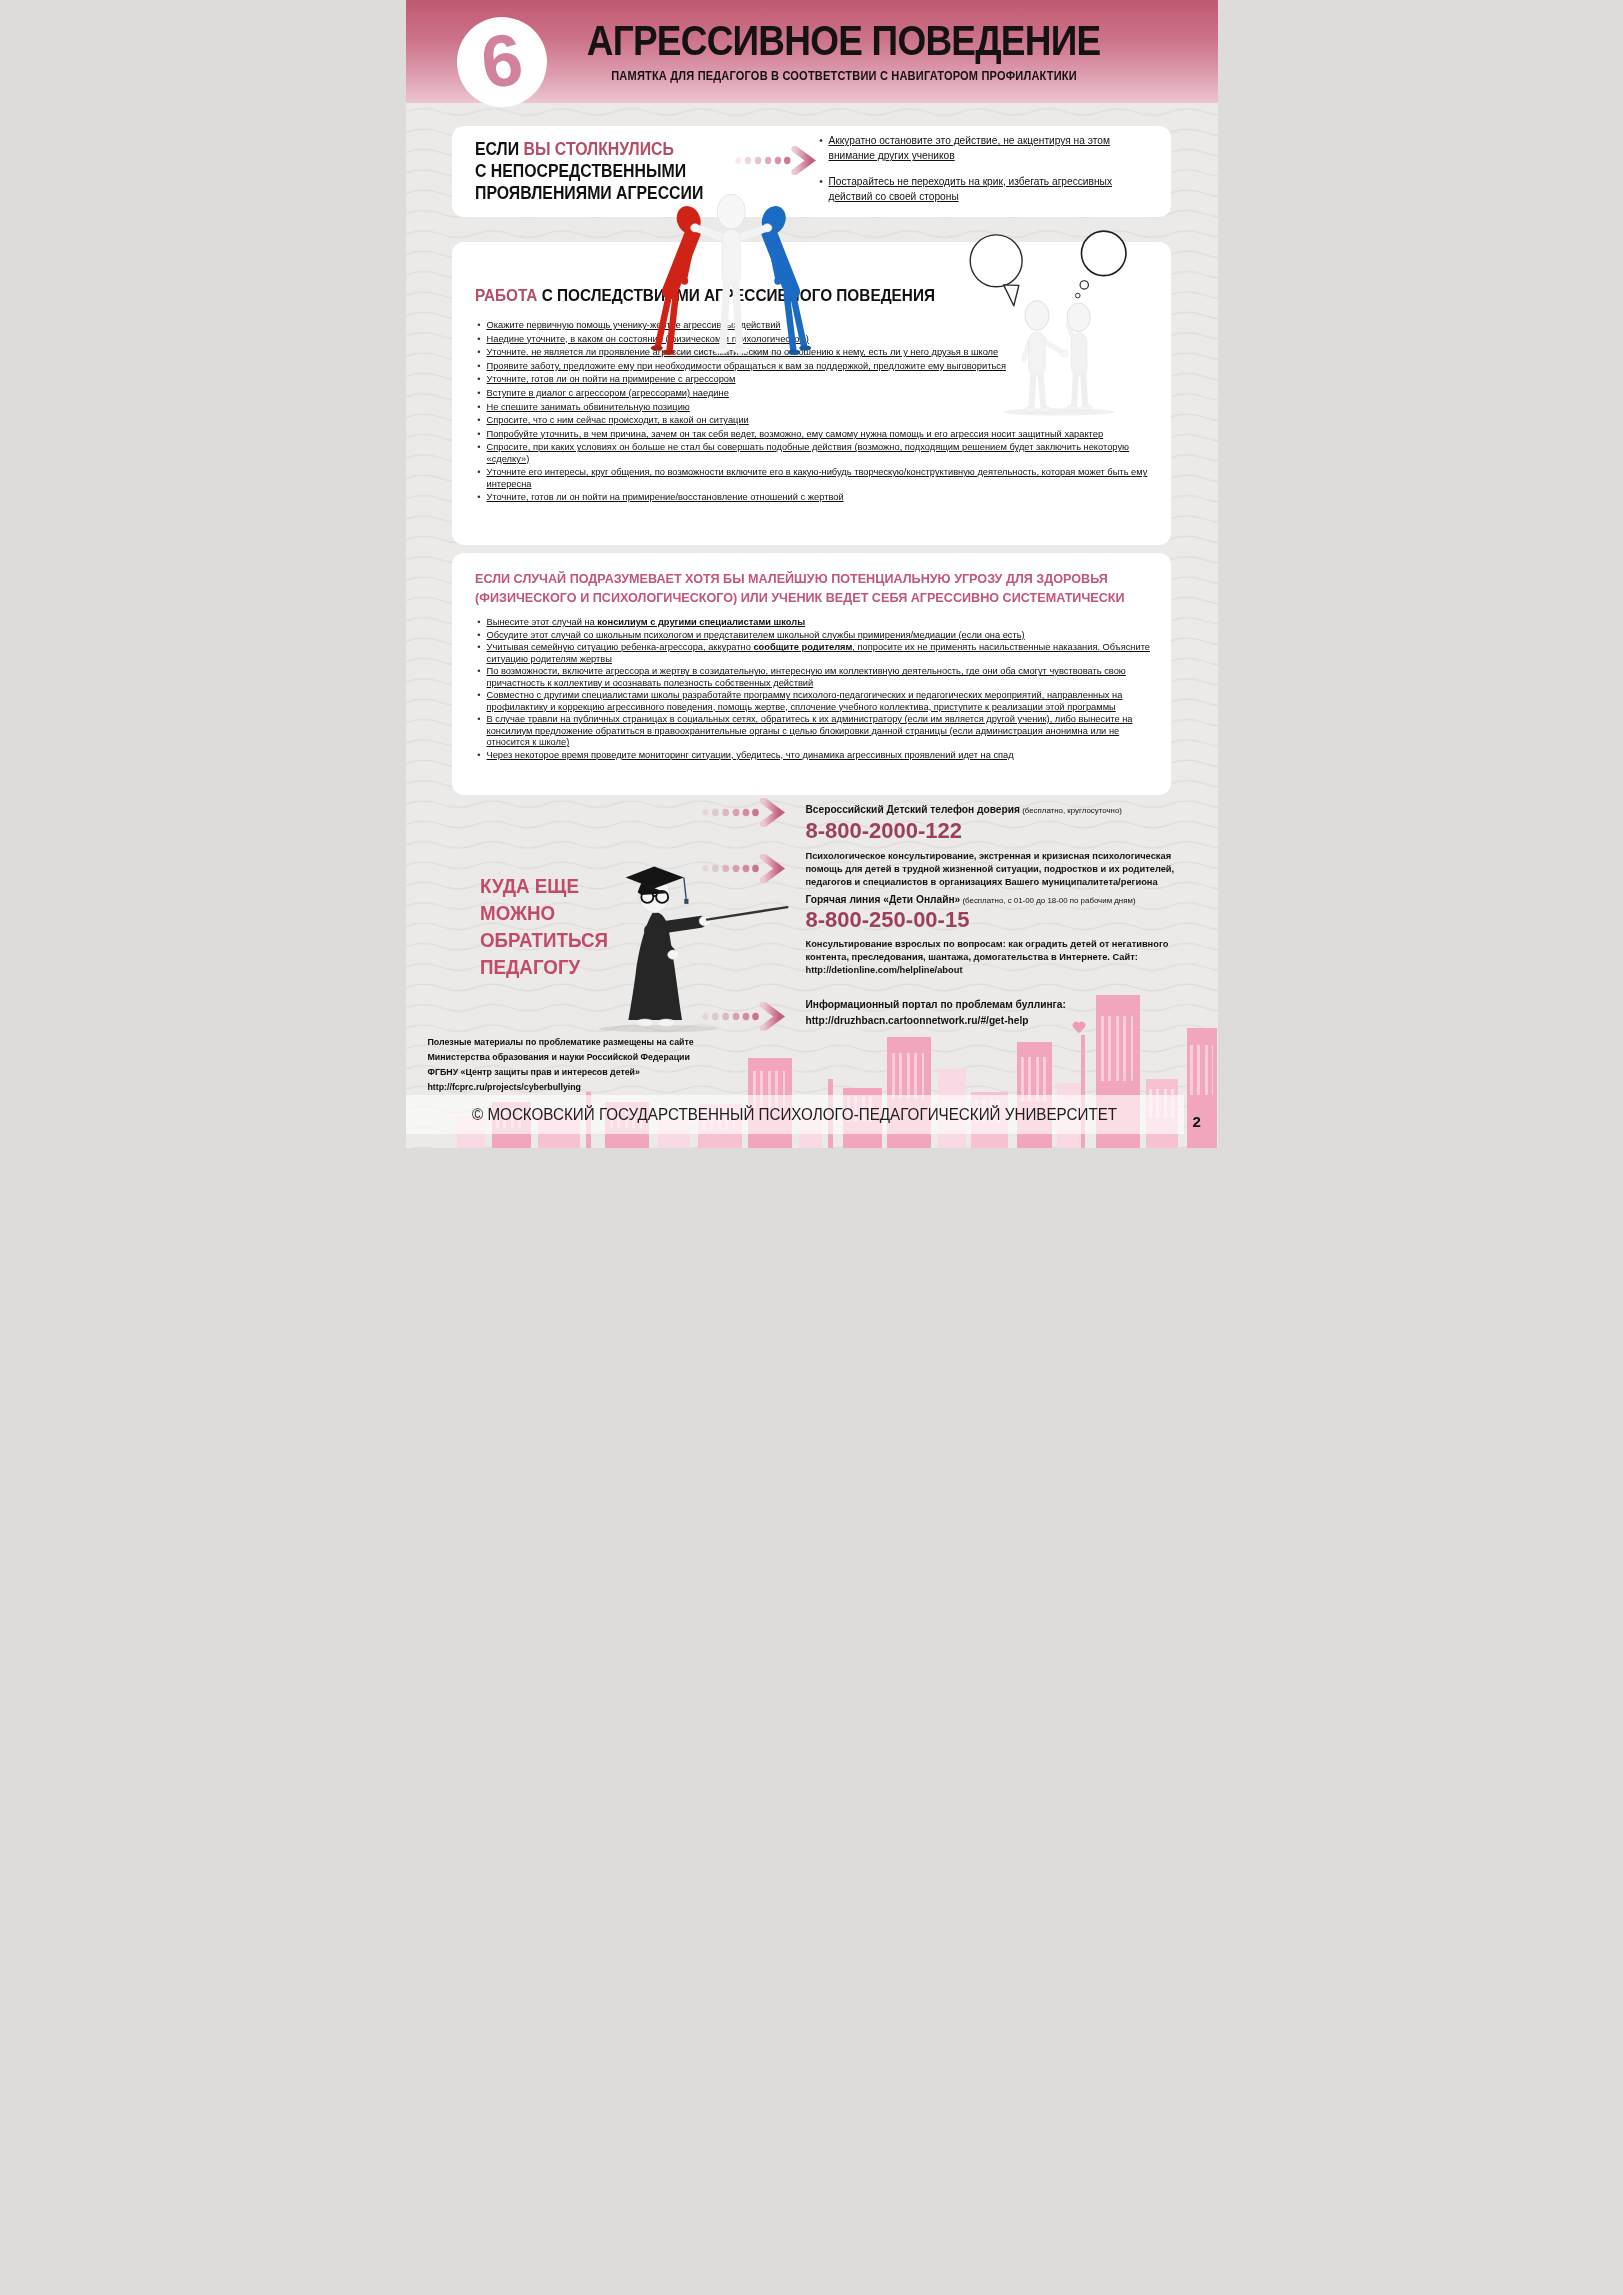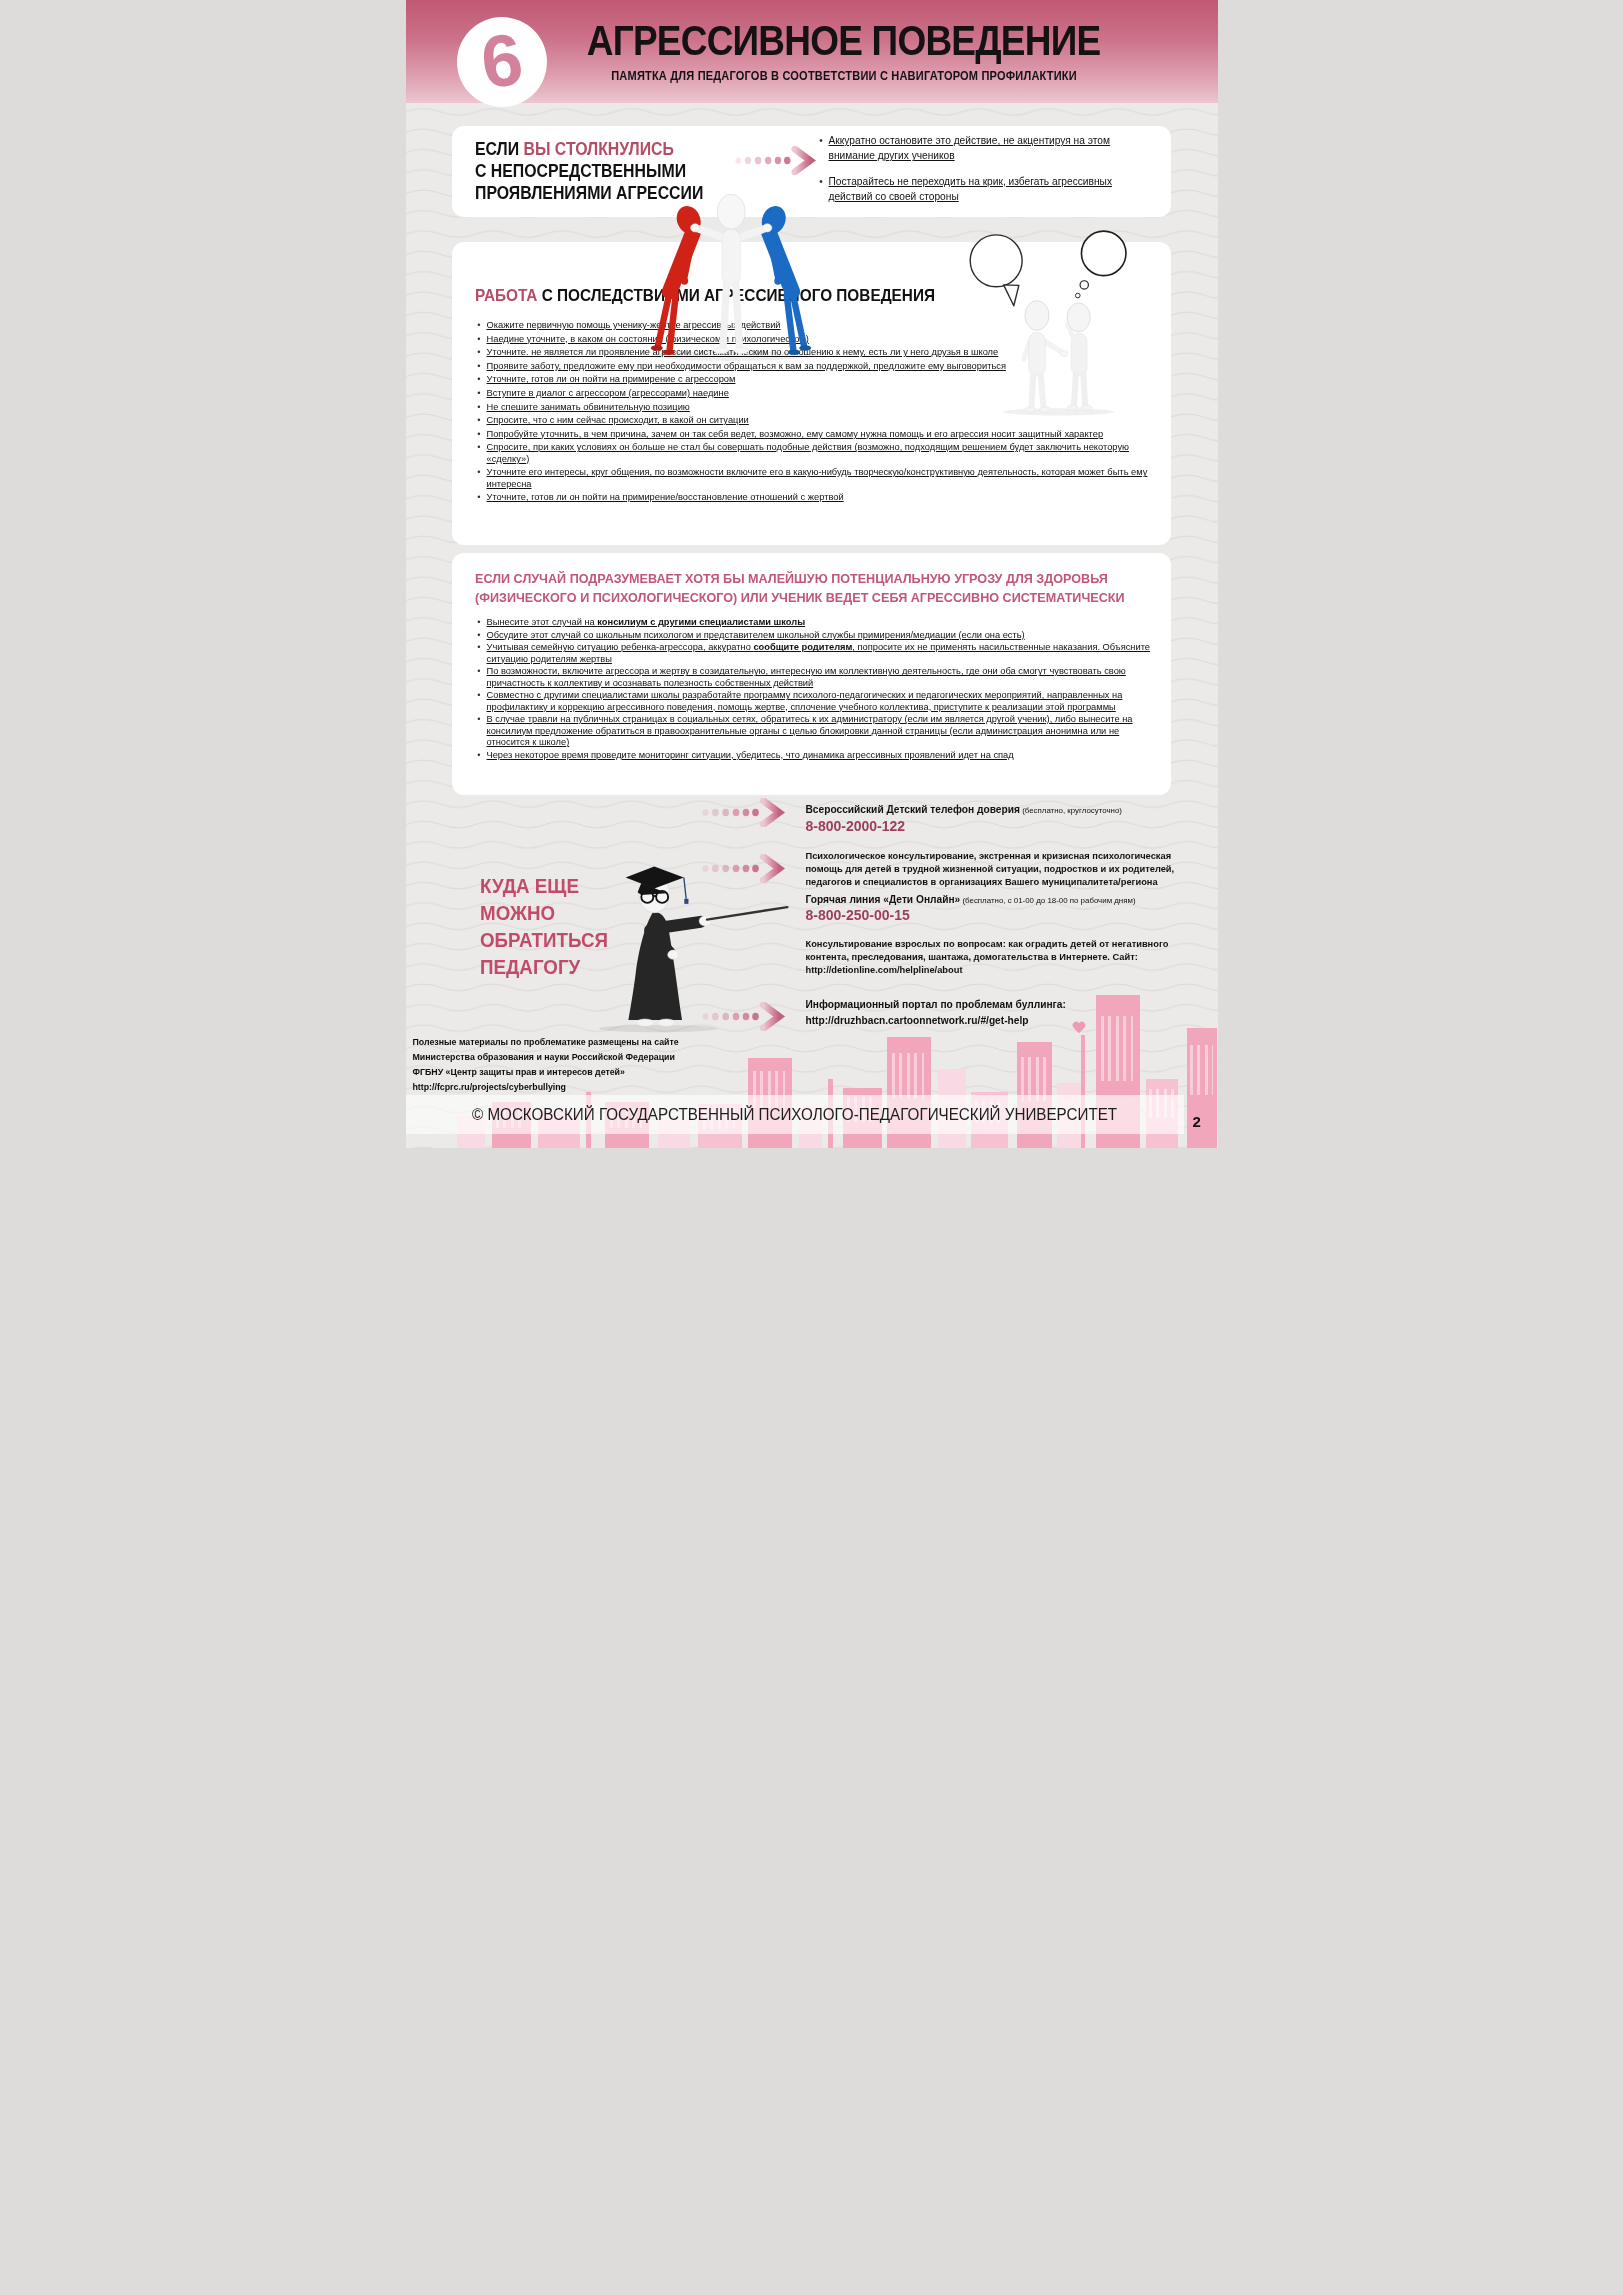--- a/index.html
+++ b/index.html
@@ -58,27 +58,27 @@
   .help-heading{position:absolute;left:74px;top:873px;z-index:2;font-size:20.4px;font-weight:bold;
     color:#c14b69;line-height:27px;transform:scaleX(.92);transform-origin:0 0;white-space:nowrap;}
   .harrow{position:absolute;width:93px;height:29px;z-index:2;}
   .harrow1{left:291px;top:798px;}
   .harrow2{left:291px;top:854px;}
   .harrow3{left:291px;top:1002px;}
 
   .hcol{position:absolute;left:400px;width:384px;z-index:2;color:#111;}
   .h-item-title{font-size:10.2px;font-weight:bold;}
   .h-item-title .note{font-size:7.9px;font-weight:normal;}
-  .h-phone{font-size:14px;font-weight:bold;color:#9c3f5b;letter-spacing:0px;white-space:nowrap;}
+  .h-phone{font-size:22px;font-weight:bold;color:#9c3f5b;letter-spacing:0px;white-space:nowrap;}
   .h-desc{font-size:9.3px;font-weight:bold;line-height:13px;}
   .t1{top:804px;} .p1{top:818px;} .d1{top:850px;}
   .t2{top:894px;} .p2{top:907px;} .d2{top:938px;}
   .t3{top:999px;font-size:10.2px;font-weight:bold;} .u3{top:1015px;font-size:10.2px;font-weight:bold;}
 
-  .materials{position:absolute;left:7px;top:1035px;z-index:5;font-size:8.8px;font-weight:bold;
+  .materials{position:absolute;left:22px;top:1035px;z-index:5;font-size:8.8px;font-weight:bold;
     color:#0d0d0d;line-height:15px;}
 
   
   .skyline{position:absolute;left:0;right:0;bottom:0;height:157px;z-index:1;}
   .bld{position:absolute;bottom:0;}
   .b1{background:#f1a6bb;} .b2{background:#f6c2d2;} .b3{background:#f9d9e3;}
   .win::after{content:"";position:absolute;left:12%;right:12%;top:14%;height:42%;
     background:repeating-linear-gradient(90deg,rgba(255,255,255,.45) 0 2.8px,rgba(255,255,255,0) 2.8px 7.4px);}
   .heart{position:absolute;left:670px;bottom:114px;width:14px;height:12.5px;z-index:1;}
   .heart::before,.heart::after{content:"";position:absolute;top:0;width:7px;height:11px;border-radius:3.7px 3.7px 0 0;background:#ee9cb5;}

